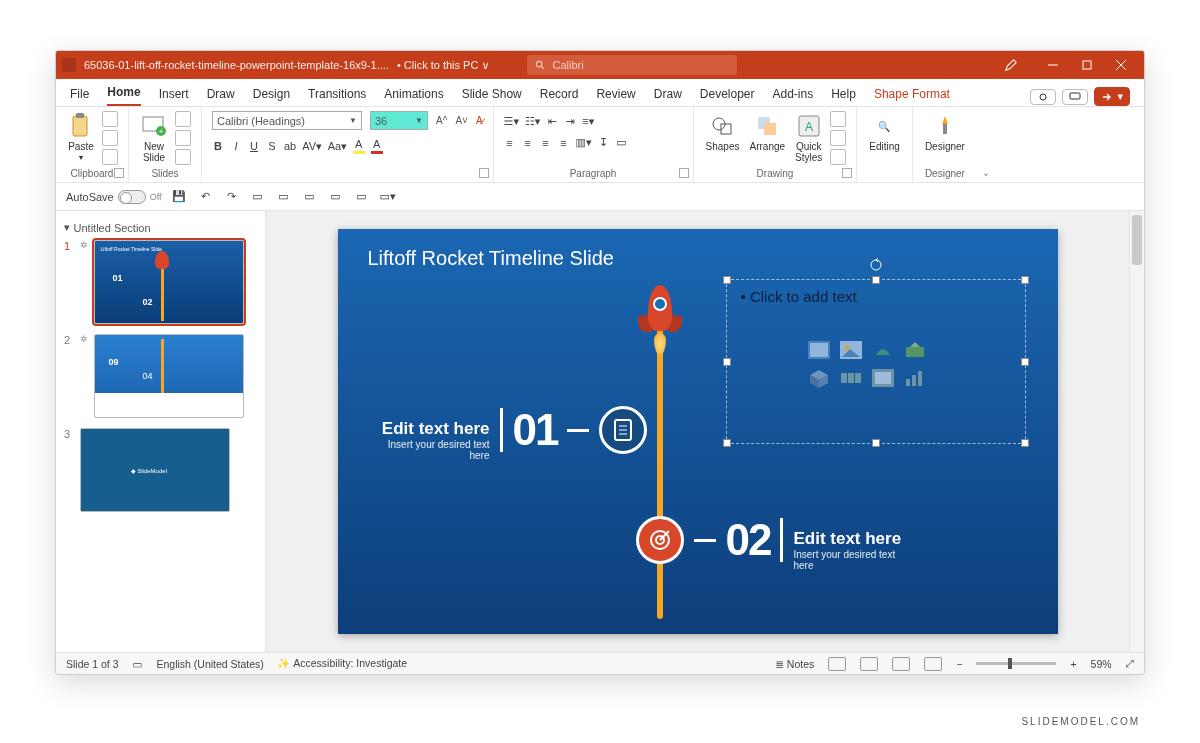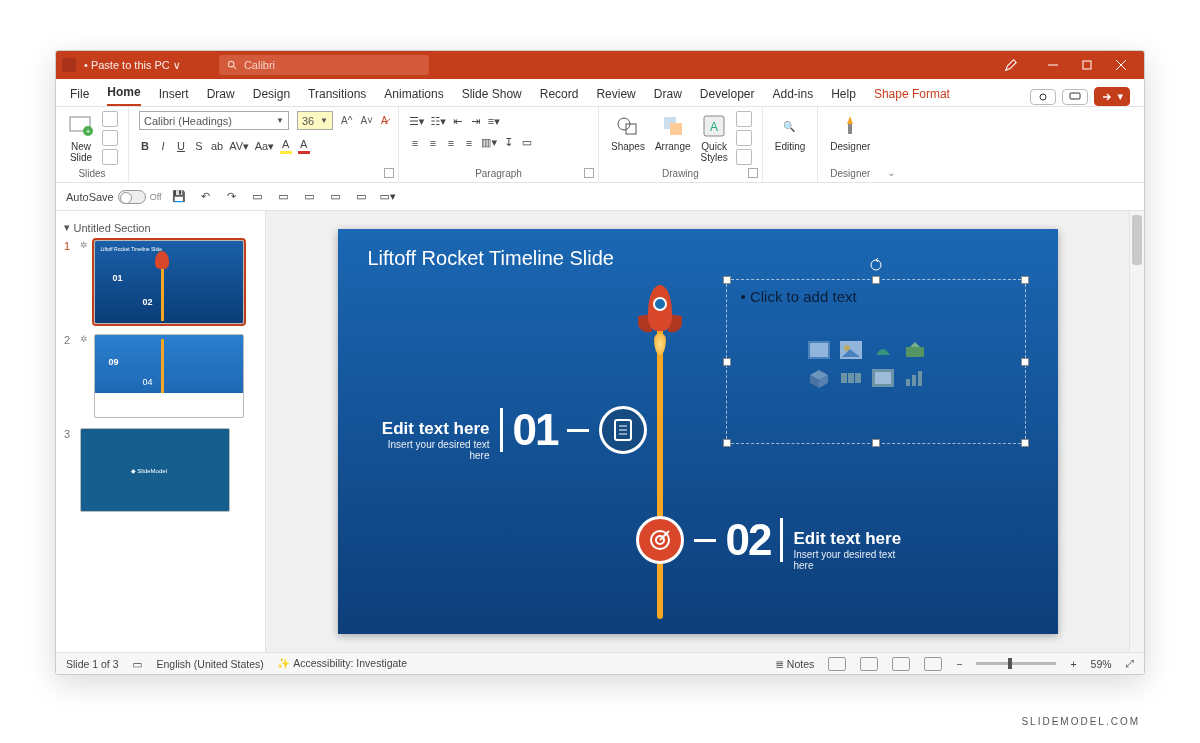--- a/index.html
+++ b/index.html
@@ -26,21 +26,21 @@
 .group{border-right:1px solid #e8e8e8;padding:4px 10px 0;display:flex;flex-direction:column;position:relative;}
 .group .body{flex:1;display:flex;align-items:flex-start;gap:6px;}
 .group .label{text-align:center;font-size:10px;color:#666;padding:2px 0 3px;}
 .group .dlgicon{position:absolute;right:4px;bottom:4px;width:10px;height:10px;border:1px solid #aaa;}
 .bigbtn{display:flex;flex-direction:column;align-items:center;gap:2px;font-size:10px;color:#333;padding:2px 2px;}
 .bigbtn .ico{width:26px;height:26px;display:flex;align-items:center;justify-content:center;}
 .iconcol{display:flex;flex-direction:column;gap:3px;}
 .smico{width:16px;height:16px;border:1px solid #bbb;border-radius:2px;}
 .fontrow{display:flex;gap:8px;align-items:center;}
 .fontsel{width:150px;height:19px;border:1px solid #aaa;font-size:11px;padding:0 4px;display:flex;align-items:center;justify-content:space-between;background:#fff;}
-.sizesel{width:36px;height:19px;border:1px solid #aaa;font-size:11px;padding:0 4px;display:flex;align-items:center;justify-content:space-between;background:#fef9c3;}
+.sizesel{width:58px;height:19px;border:1px solid #aaa;font-size:11px;padding:0 4px;display:flex;align-items:center;justify-content:space-between;background:#5eead4;}
 .btnstrip{display:flex;gap:6px;margin-top:4px;align-items:center;color:#444;font-size:11px;}
 .btnstrip span{min-width:12px;text-align:center;}
 .qat{height:28px;border-bottom:1px solid #e3e3e3;display:flex;align-items:center;padding:0 10px;gap:10px;font-size:11px;color:#444;}
 .qat .autosave{display:flex;align-items:center;gap:4px;}
 .toggle{width:28px;height:14px;border:1px solid #999;border-radius:8px;position:relative;background:#eee;}
 .toggle::after{content:"";width:10px;height:10px;border-radius:50%;background:#fff;border:1px solid #999;position:absolute;left:1px;top:1px;}
 .qat .qico{width:16px;height:16px;display:flex;align-items:center;justify-content:center;}
 .workarea{flex:1;display:flex;min-height:0;}
 .thumbs{width:210px;border-right:1px solid #e3e3e3;overflow:auto;padding:6px 8px;font-size:10px;color:#555;}
 .sectionhdr{font-size:11px;margin:4px 0 6px;display:flex;align-items:center;gap:4px;}
@@ -86,21 +86,22 @@
 svg{overflow:visible;}
 </style>
 </head>
 <body>
 
 <div class="frame">
 <div class="window">
 
   <div class="titlebar">
     <span class="pptx-icon"></span>
-    <span class="saved">• Paste to this PC ∨</span>
+    <span class="fname">65036-01-lift-off-rocket-timeline-powerpoint-template-16x9-1....</span>
+    <span class="saved">• Click to this PC ∨</span>
     <div class="searchbox">
       <svg viewBox="0 0 16 16">
             <circle cx="6" cy="6" r="4" fill="none" stroke="currentColor" stroke-width="1.5"></circle>
             <line x1="9" y1="9" x2="13" y2="13" stroke="currentColor" stroke-width="1.5"></line>
           </svg>
       <span>Calibri</span>
     </div>
     <div class="spacer"></div>
     <div class="winbtn">
           <svg width="14" height="14" viewBox="0 0 16 16">
@@ -154,20 +155,41 @@
               <rect x="1" y="1" width="10" height="6" rx="1" fill="none" stroke="#333"></rect>
             </svg>
           </div>
       <div class="pill orange"><svg width="12" height="10">
               <path d="M2 5 H8 M6 2 L9 5 L6 8" fill="none" stroke="#fff" stroke-width="1.4"></path>
             </svg>▾</div>
     </div>
   </div>
 
   <div class="ribbon">
+    <div class="group">
+      <div class="body">
+        <div class="bigbtn">
+          <div class="ico">
+                <svg width="24" height="28">
+                  <rect x="4" y="4" width="14" height="20" rx="2" fill="#f7d58a" stroke="#c98f2e"></rect>
+                  <rect x="7" y="1" width="8" height="5" rx="1" fill="#8a8a8a"></rect>
+                </svg>
+              </div>
+          <span>Paste</span>
+              <span style="font-size:7px">▼</span>
+        </div>
+        <div class="iconcol">
+          <div class="smico"></div>
+          <div class="smico"></div>
+          <div class="smico"></div>
+        </div>
+      </div>
+      <div class="label">Clipboard</div>
+      <div class="dlgicon"></div>
+    </div>
 
     <div class="group">
       <div class="body">
         <div class="bigbtn">
           <div class="ico">
                 <svg width="26" height="22">
                   <rect x="2" y="2" width="20" height="14" fill="#fff" stroke="#888"></rect>
                   <circle cx="20" cy="16" r="5" fill="#4caf50"></circle>
                   <text x="20" y="19" font-size="8" fill="#fff" text-anchor="middle">+</text>
                 </svg>
@@ -333,21 +355,21 @@
           <div class="minitxt" style="left:48px;top:56px;font-size:9px;font-weight:700">02</div>
           <div style="position:absolute;left:66px;top:20px;width:3px;height:60px;background:#f5a623"></div>
           <div style="position:absolute;left:60px;top:10px;width:14px;height:18px;background:#d9472b;border-radius:50% 50% 40% 40%/60% 60% 30% 30%"></div>
         </div>
       </div>
       <div class="thumbrow">
         <div class="thumbnum grey">2</div>
         <div style="font-size:9px;color:#888">✲</div>
         <div class="thumb" style="background:linear-gradient(#2a7fcf,#1a5fa8)">
           <div class="minitxt" style="left:14px;top:22px;font-size:9px;font-weight:700">09</div>
-          <div class="minitxt" style="left:48px;top:42px;font-size:9px;font-weight:400">04</div>
+          <div class="minitxt" style="left:48px;top:36px;font-size:9px;font-weight:400">04</div>
           <div style="position:absolute;left:66px;top:4px;width:3px;height:70px;background:#f5a623"></div>
           <div style="position:absolute;left:0;bottom:0;width:100%;height:24px;background:radial-gradient(circle at 20% 100%,#fff 14px,transparent 15px),radial-gradient(circle at 50% 100%,#fff 16px,transparent 17px),radial-gradient(circle at 80% 100%,#fff 14px,transparent 15px),#fff"></div>
         </div>
       </div>
       <div class="thumbrow">
         <div class="thumbnum grey">3</div>
         <div class="thumb" style="background:#155e8e">
           <div class="minitxt" style="left:50px;top:38px;font-size:6px">◆ SlideModel</div>
         </div>
       </div>

